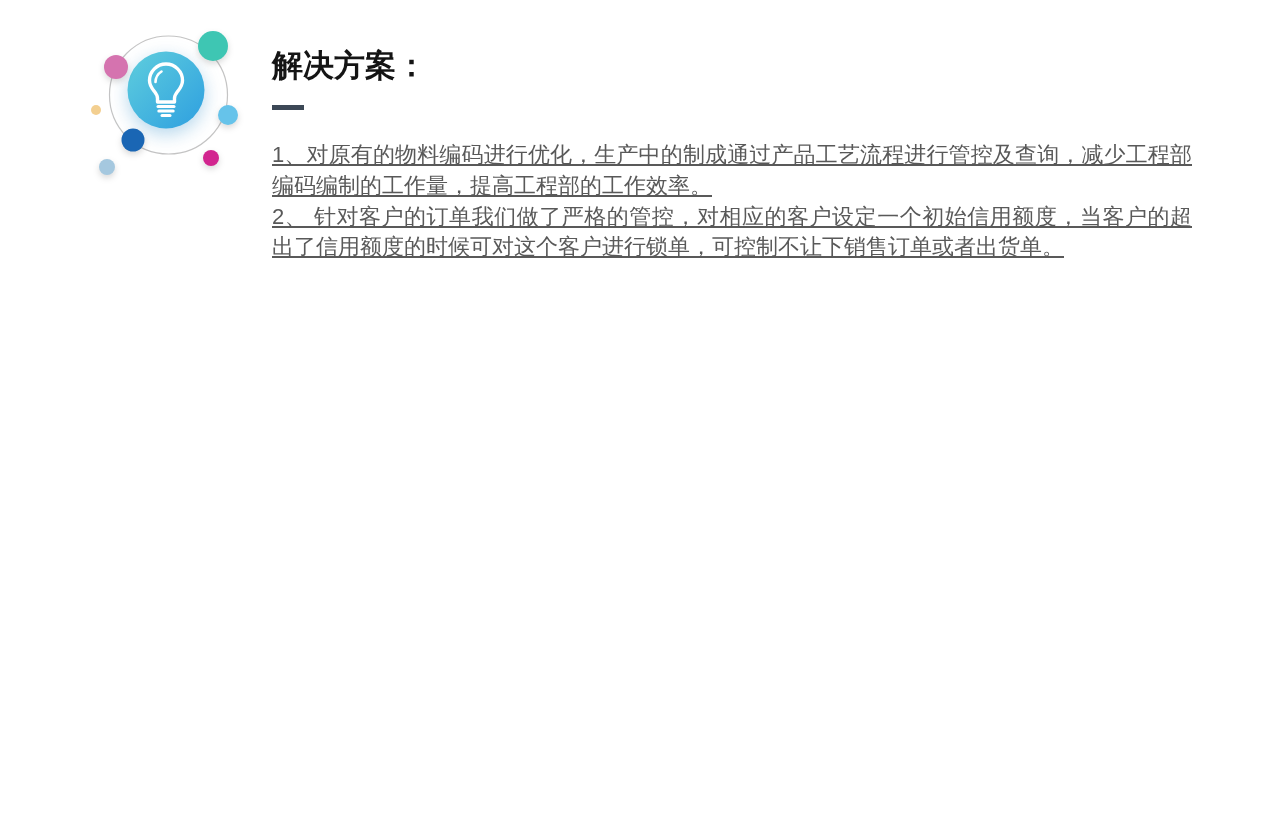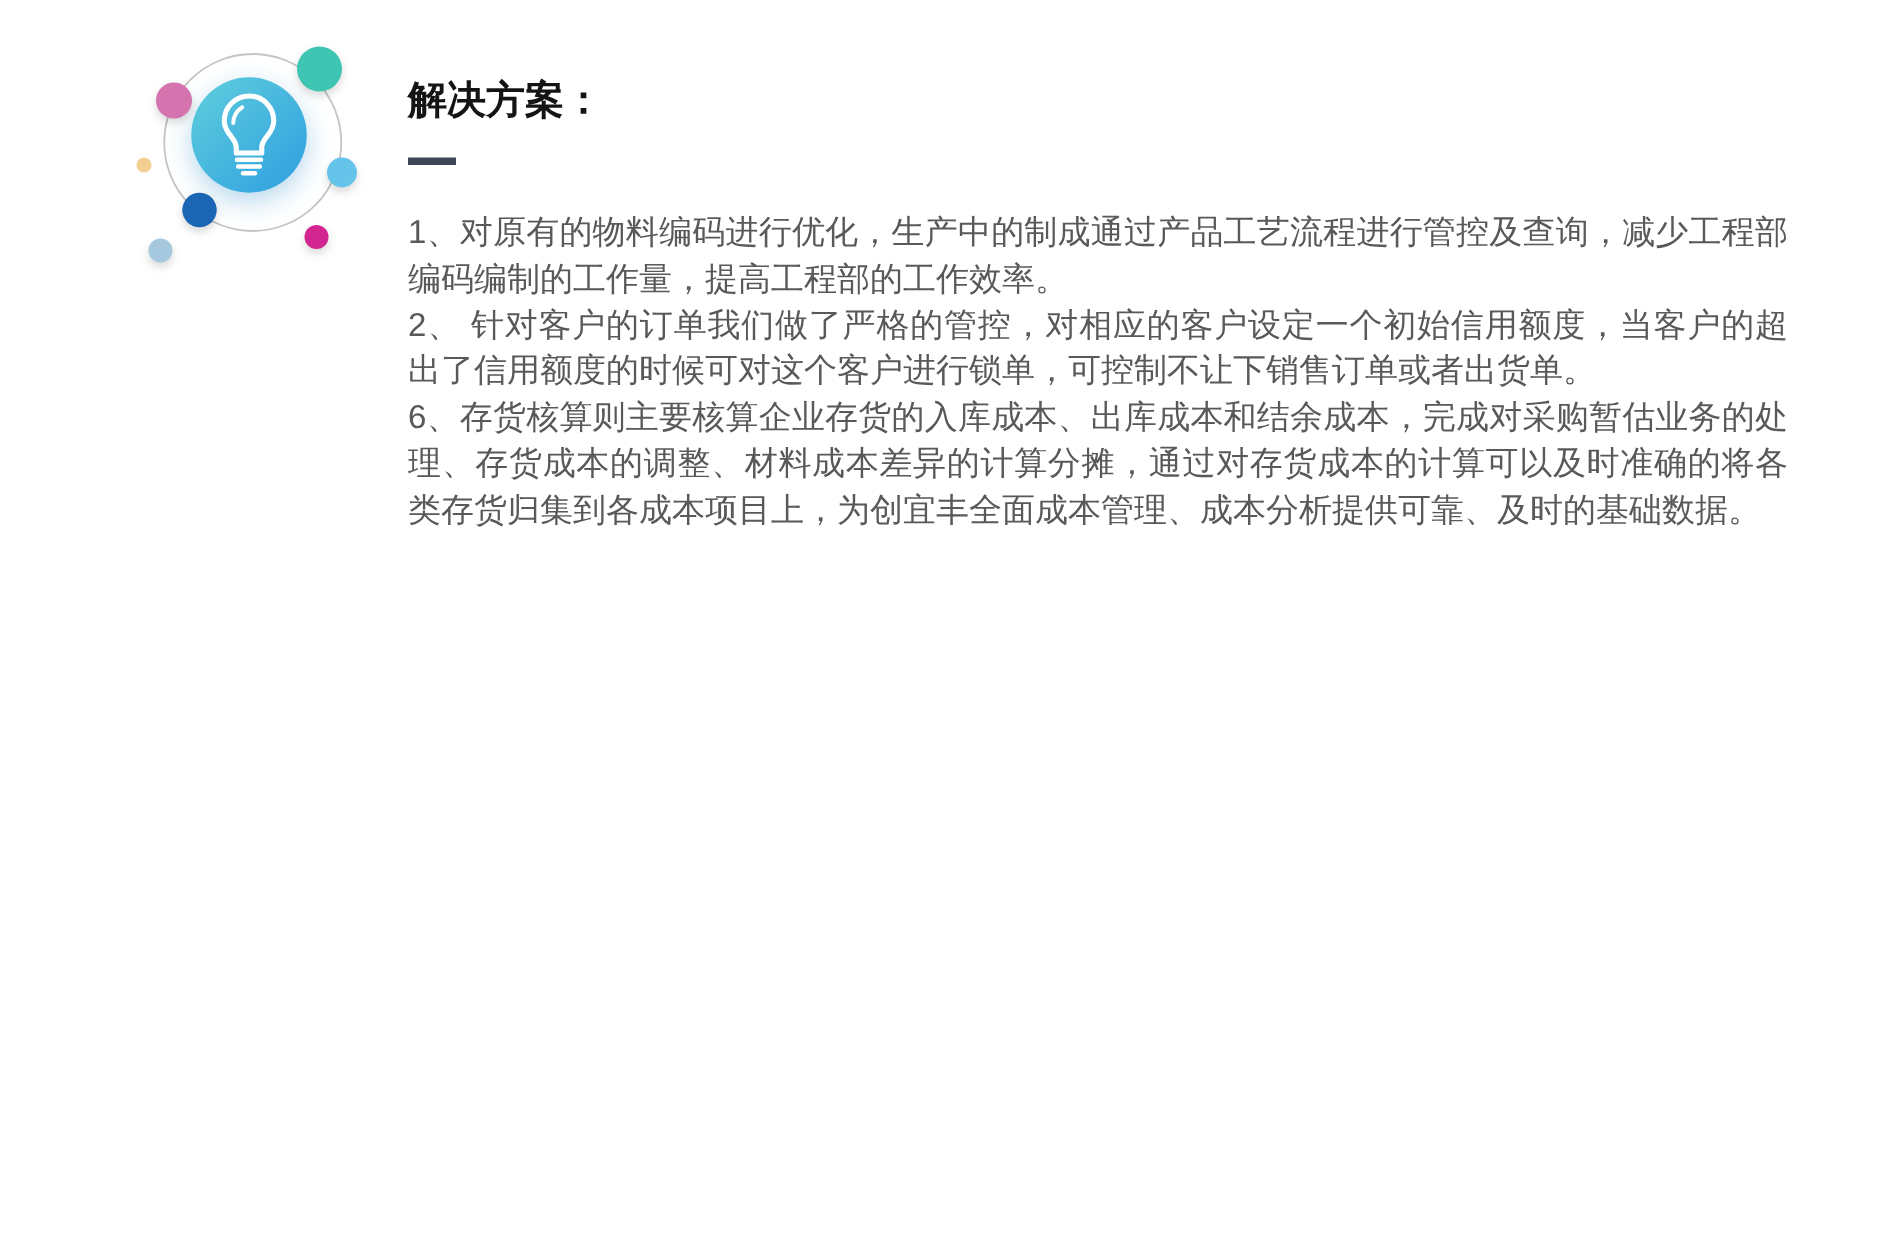--- a/index.html
+++ b/index.html
@@ -28,21 +28,21 @@
     stroke-linejoin: round;
   }
   .content {
     position: absolute;
     left: 272px;
     top: 46px;
     width: 920px;
   }
   .title {
     margin: 0;
-    font-size: 26px;
+    font-size: 31px;
     line-height: 40px;
     font-weight: 700;
     color: #141414;
   }
   .dash {
     width: 32px;
     height: 5px;
     margin-top: 19px;
     background: #3c4856;
   }
@@ -89,20 +89,19 @@
       <circle class="dot" cx="123" cy="133" r="8" fill="#d2258f"></circle>
       <circle cx="8" cy="85" r="5" fill="#f3cf90"></circle>
     </svg>
   </div>
 
   <div class="content">
     <h1 class="title" style="color: rgb(20, 20, 20);">解决方案：</h1>
 
     <div class="dash" style="background-color: rgb(60, 72, 86);"></div>
 
-    <div class="body-text" style="color: rgb(89, 89, 89);">
+    <div class="body-text" style="color: rgb(89, 89, 89); text-decoration: underline;">
       <p>1、对原有的物料编码进行优化，生产中的制成通过产品工艺流程进行管控及查询，减少工程部编码编制的工作量，提高工程部的工作效率。</p>
       <p>2、 针对客户的订单我们做了严格的管控，对相应的客户设定一个初始信用额度，当客户的超出了信用额度的时候可对这个客户进行锁单，可控制不让下销售订单或者出货单。</p>
-      <p>6、存货核算则主要核算企业存货的入库成本、出库成本和结余成本，完成对采购暂估业务的处理、存货成本的调整、材料成本差异的计算分摊，通过对存货成本的计算可以及时准确的将各类存货归集到各成本项目上，为创宜丰全面成本管理、成本分析提供可靠、及时的基础数据。</p>
     </div>
   </div>
 
 </div>
 
 </body></html>

